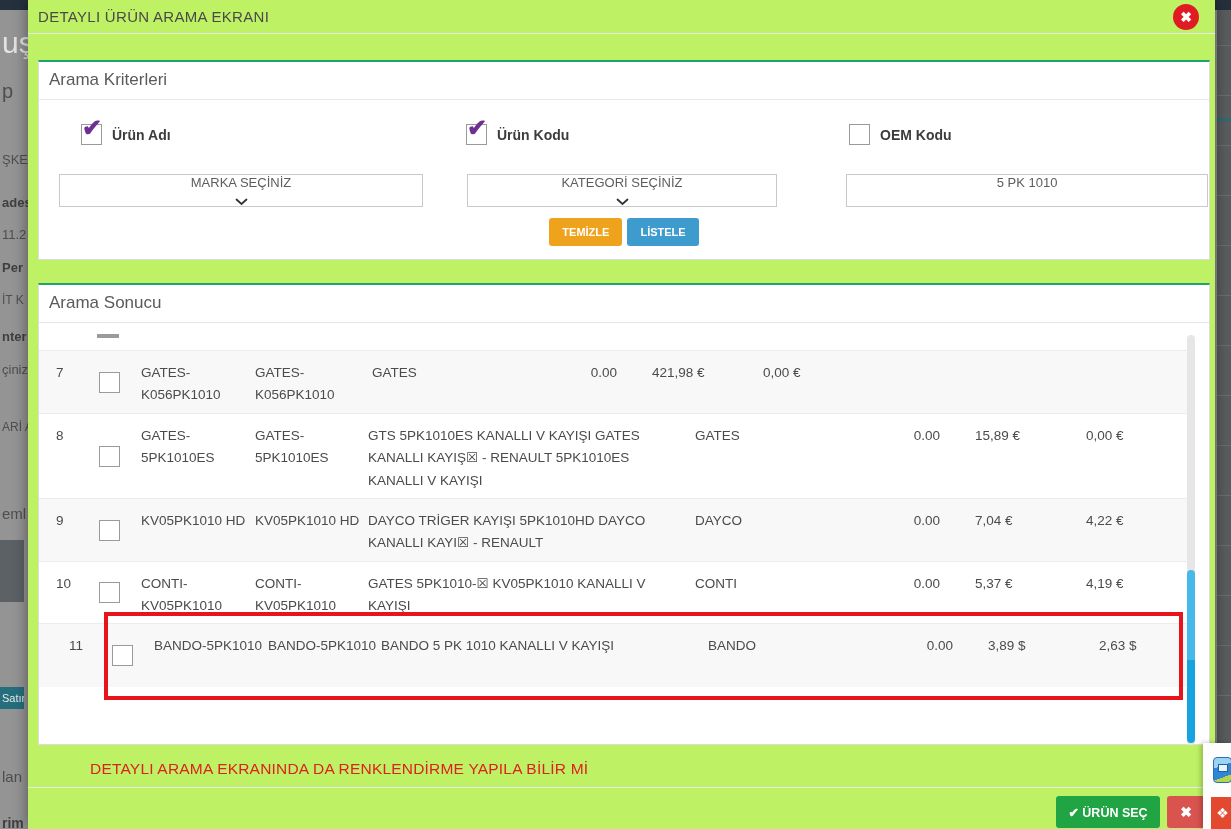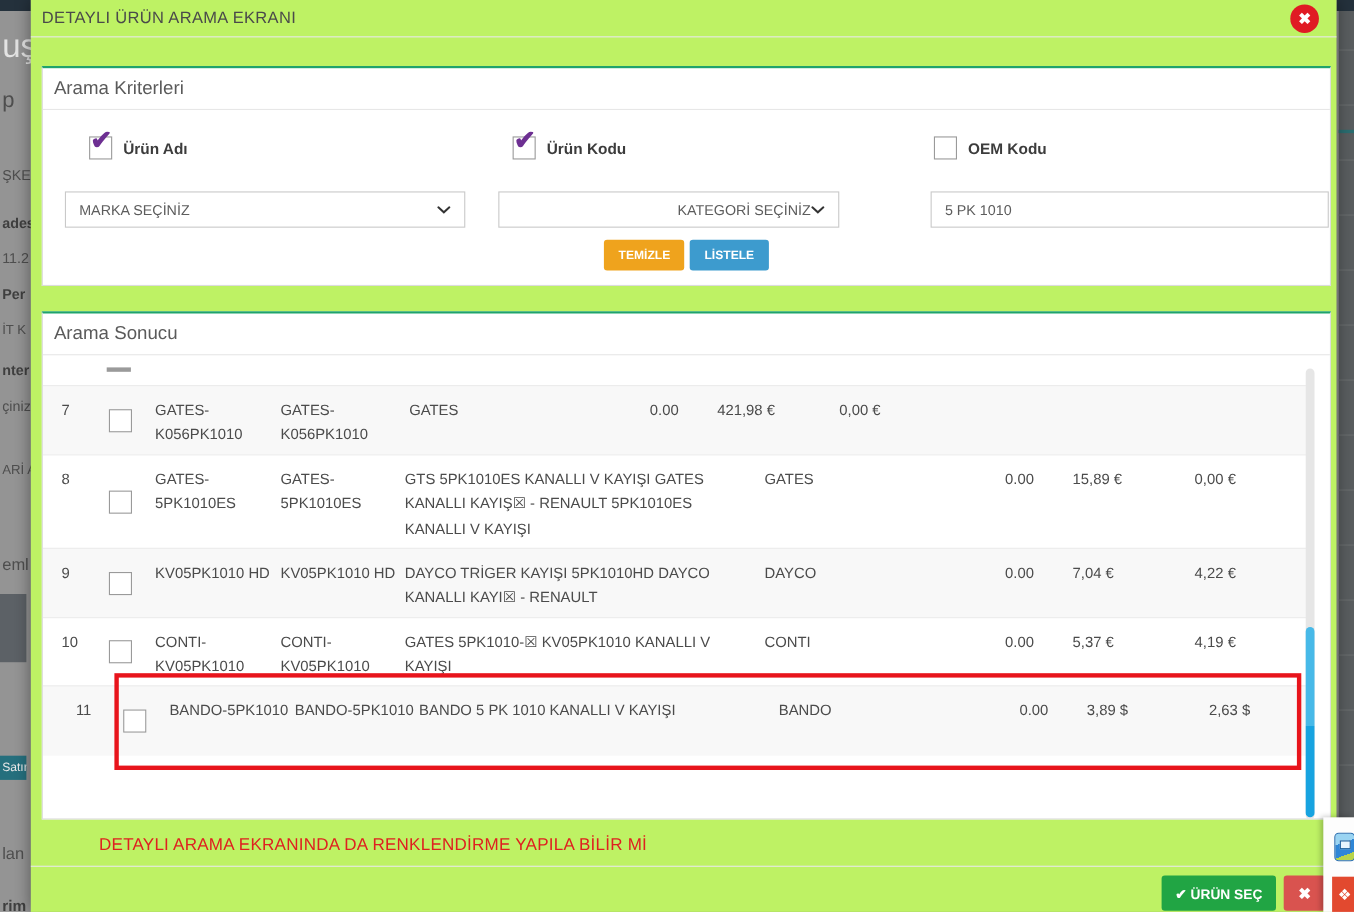--- a/index.html
+++ b/index.html
@@ -35,21 +35,21 @@
 
   #panel-criteria { top:60px; height:200px; }
 
   .chk-row { position:absolute; top:62px; left:0; width:100%; height:30px; }
   .chk-item { position:absolute; display:flex; align-items:center; cursor:pointer; }
   .chk-box { position:relative; width:21px; height:21px; background:#fff; border:1px solid #9a9a9a; }
   .chk-mark { position:absolute; left:0px; top:-9px; font-size:24px; font-weight:bold; color:#6d2f92; line-height:1; }
   .chk-label { margin-left:10px; font-size:14px; font-weight:bold; color:#3c3c3c; }
 
   .field { position:absolute; top:112px; height:33px; border:1px solid #c9c9c9; background:#fff;
-           display:flex; align-items:center; font-size:13px; color:#5d5d5d; padding:0 12px; }
+           display:flex; align-items:center; font-size:13px; color:#5d5d5d; padding:0 12px;flex-direction:column; }
   .selectbox { justify-content:space-between; cursor:pointer; }
   .btn-row { position:absolute; top:156px; left:0; width:100%; display:flex; justify-content:center; gap:5px; }
   .btn { border:none; color:#fff; font-weight:bold; font-size:11px; padding:8px 13px; border-radius:3px; cursor:pointer;
          font-family:"Liberation Sans", sans-serif; }
   .btn-clear { background:#efa31d; }
   .btn-list  { background:#3d9bce; }
 
   #panel-results { top:283px; height:462px; }
 
   .table-wrap { position:relative; width:100%; height:422px; overflow:hidden; }
@@ -171,21 +171,21 @@
 
       <div class="field selectbox" style="left:20px; width:364px;">
         <span>MARKA SEÇİNİZ</span>
         <span class="chev">
           <svg width="13" height="8" viewBox="0 0 13 8">
               <path d="M1.5 1.5 L6.5 6 L11.5 1.5" stroke="#333" stroke-width="1.8" fill="none" stroke-linecap="round"></path>
             </svg>
         </span>
       </div>
 
-      <div class="field selectbox" style="left:414px; width:310px;justify-content:flex-end;">
+      <div class="field selectbox" style="left:428px; width:310px;">
         <span>KATEGORİ SEÇİNİZ</span>
         <span class="chev">
           <svg width="13" height="8" viewBox="0 0 13 8">
               <path d="M1.5 1.5 L6.5 6 L11.5 1.5" stroke="#333" stroke-width="1.8" fill="none" stroke-linecap="round"></path>
             </svg>
         </span>
       </div>
 
       <div class="field" style="left:807px; width:362px;">
         <span>5 PK 1010</span>

